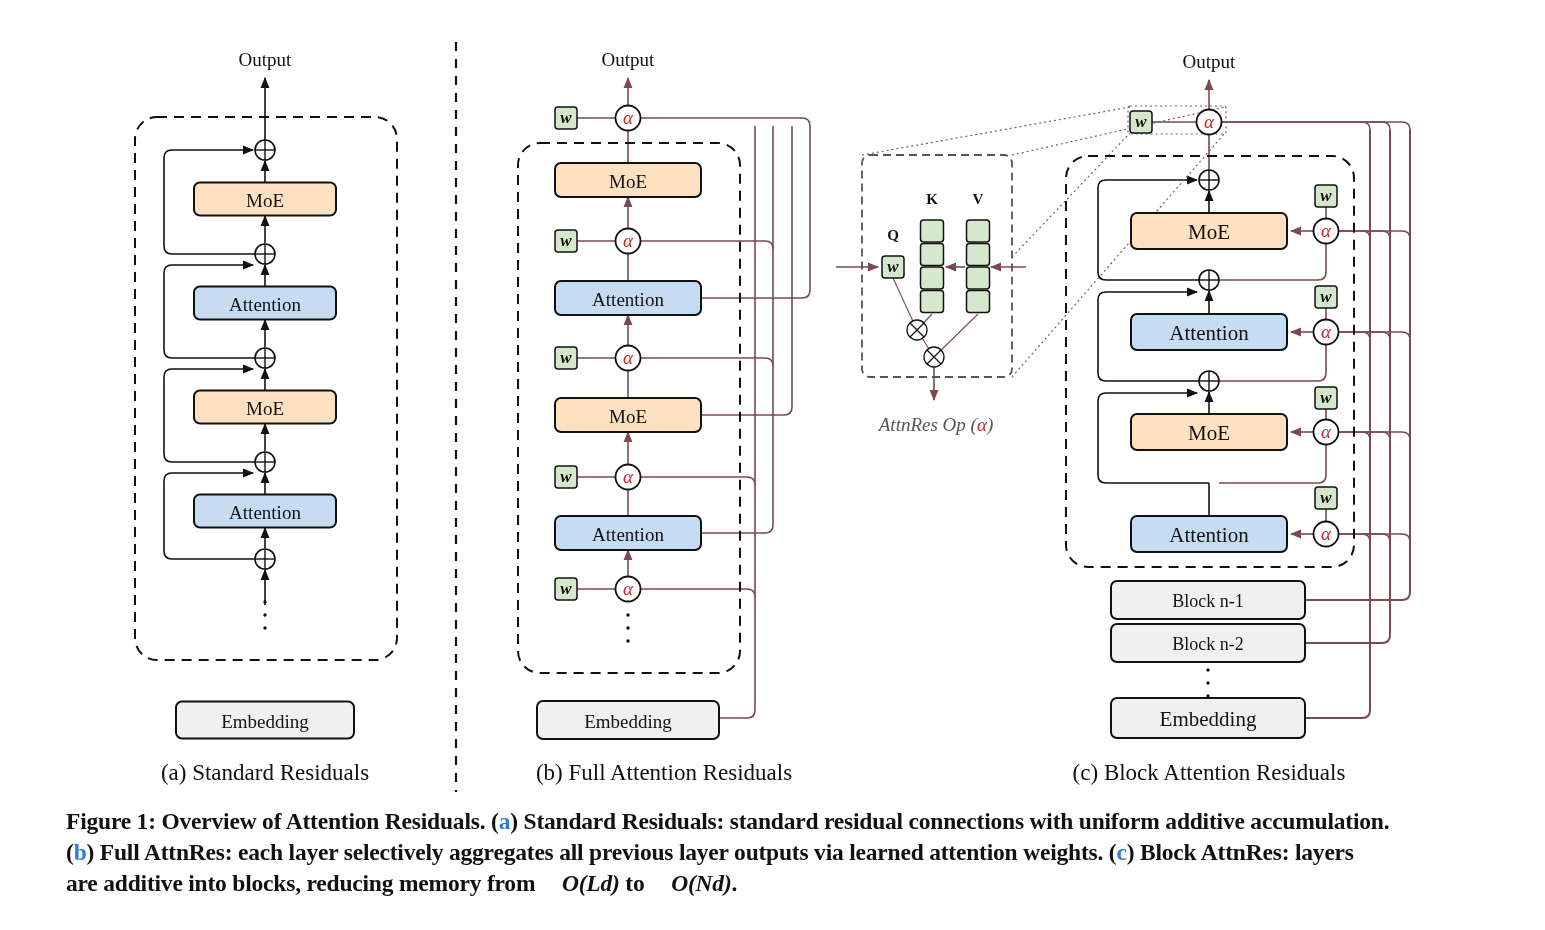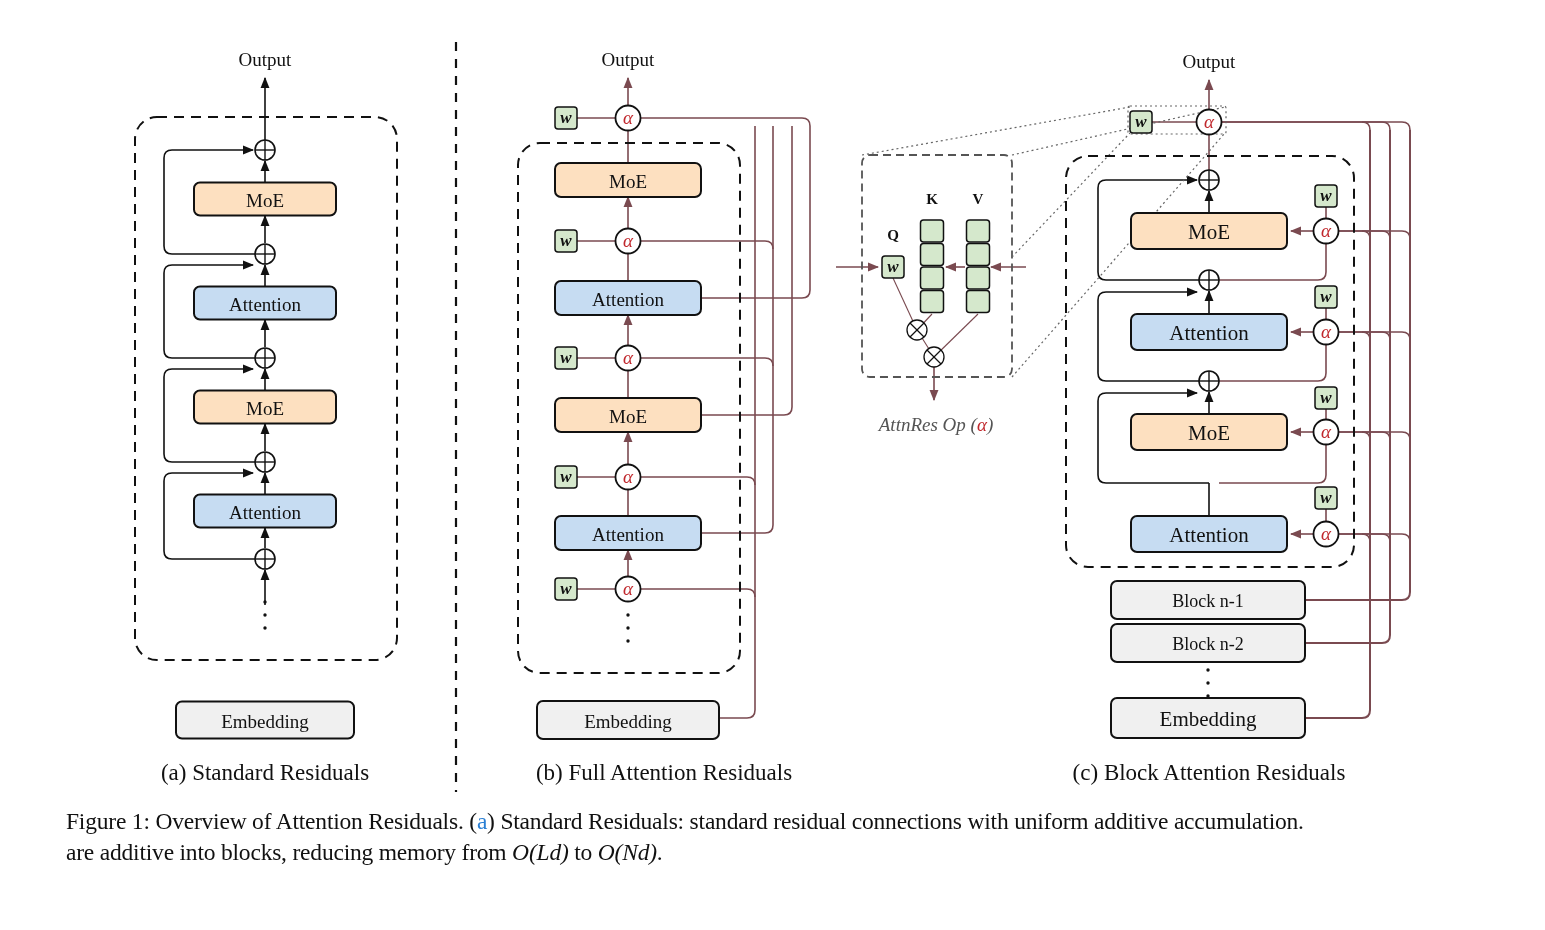--- a/index.html
+++ b/index.html
@@ -4,22 +4,22 @@
 <style>
   html, body { margin: 0; padding: 0; background: #ffffff; }
   body { width: 1545px; height: 930px; position: relative; overflow: hidden; font-family: "Liberation Serif", "DejaVu Serif", serif; }
   #fig { position: absolute; left: 0; top: 0; }
   #caption {
     position: absolute; left: 66px; top: 806px; width: 1420px;
     font-family: "Liberation Serif", "DejaVu Serif", serif;
     font-size: 23.5px; line-height: 31px; color: #111; letter-spacing: -0.2px;
   }
   #caption .ref { color: #2a7fd4; }
-  #caption .math { font-style: italic; }
-  #caption .line { white-space: nowrap; display: block; }
+  #caption .math { font-style: italic; margin-left: 21px; }
+  #caption .line { white-space: nowrap; display: block; font-weight: bold; }
 </style>
 </head>
 <body>
 
 <svg id="fig" width="1545" height="800" viewBox="0 0 1545 800" xmlns="http://www.w3.org/2000/svg">
   <defs>
     <marker id="arrBlack" viewBox="0 0 10 10" refX="9" refY="5" markerWidth="7" markerHeight="7" orient="auto-start-reverse">
       <path d="M0,1 L10,5 L0,9 z" fill="#111"></path>
     </marker>
     <marker id="arrRed" viewBox="0 0 10 10" refX="9" refY="5" markerWidth="7" markerHeight="7" orient="auto-start-reverse">
@@ -368,14 +368,15 @@
       <g>
         <rect x="1111" y="698" width="194" height="40" rx="6" ry="6" fill="#f0f0f0" stroke="#111111" stroke-width="2"></rect>
         <text x="1208" y="719" text-anchor="middle" dominant-baseline="central" font-family="&quot;Liberation Serif&quot;, &quot;DejaVu Serif&quot;, serif" font-size="21" fill="#111" font-style="normal" font-weight="normal">Embedding</text>
       </g>
       <text x="1209" y="772" text-anchor="middle" dominant-baseline="central" font-family="&quot;Liberation Serif&quot;, &quot;DejaVu Serif&quot;, serif" font-size="23" fill="#111" font-style="normal" font-weight="normal">(c) Block Attention Residuals</text>
     </g>
 </svg>
 
 <div id="caption">
   <span class="line"><span>Figure 1: Overview of Attention Residuals. (</span><span class="ref">a</span><span>) Standard Residuals: standard residual connections with uniform additive accumulation.</span></span>
+  <span class="line"><span>(</span><span class="ref">b</span><span>) Full AttnRes: each layer selectively aggregates all previous layer outputs via learned attention weights. (</span><span class="ref">c</span><span>) Block AttnRes: layers</span></span>
   <span class="line"><span>are additive into blocks, reducing memory from </span><span class="math">O(Ld)</span><span> to </span><span class="math">O(Nd)</span><span>.</span></span>
 </div>
 
 </body></html>

